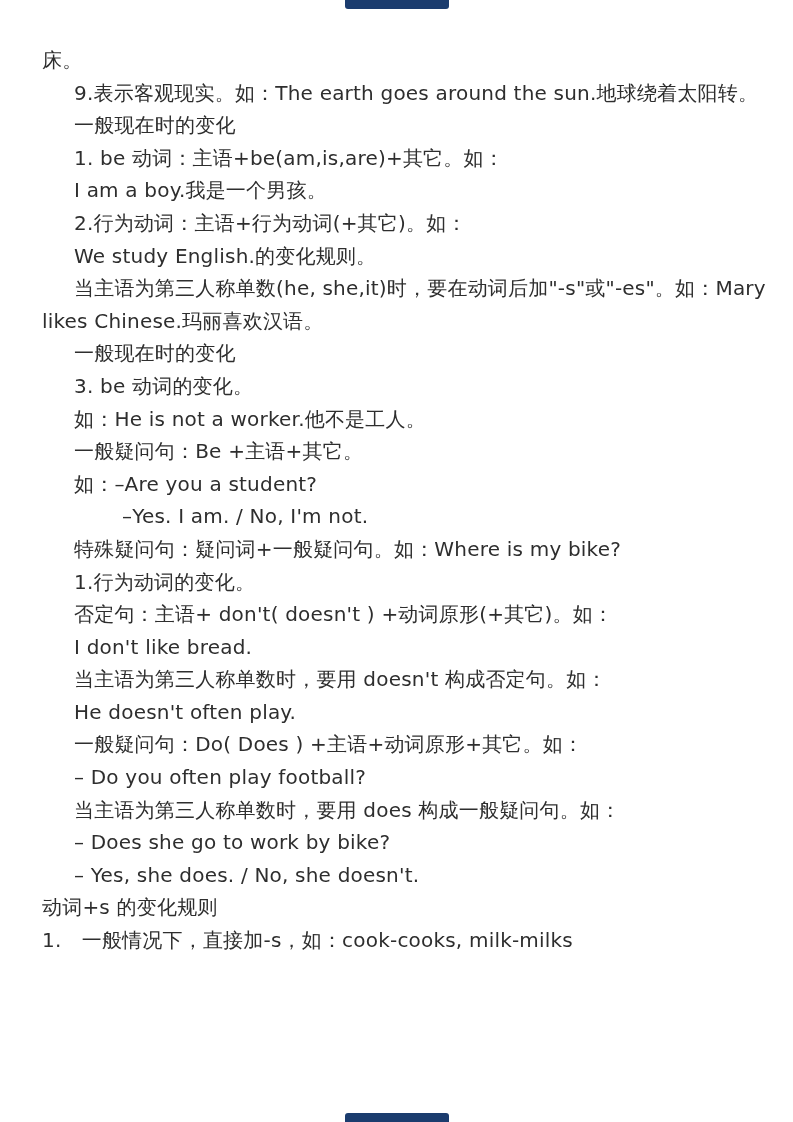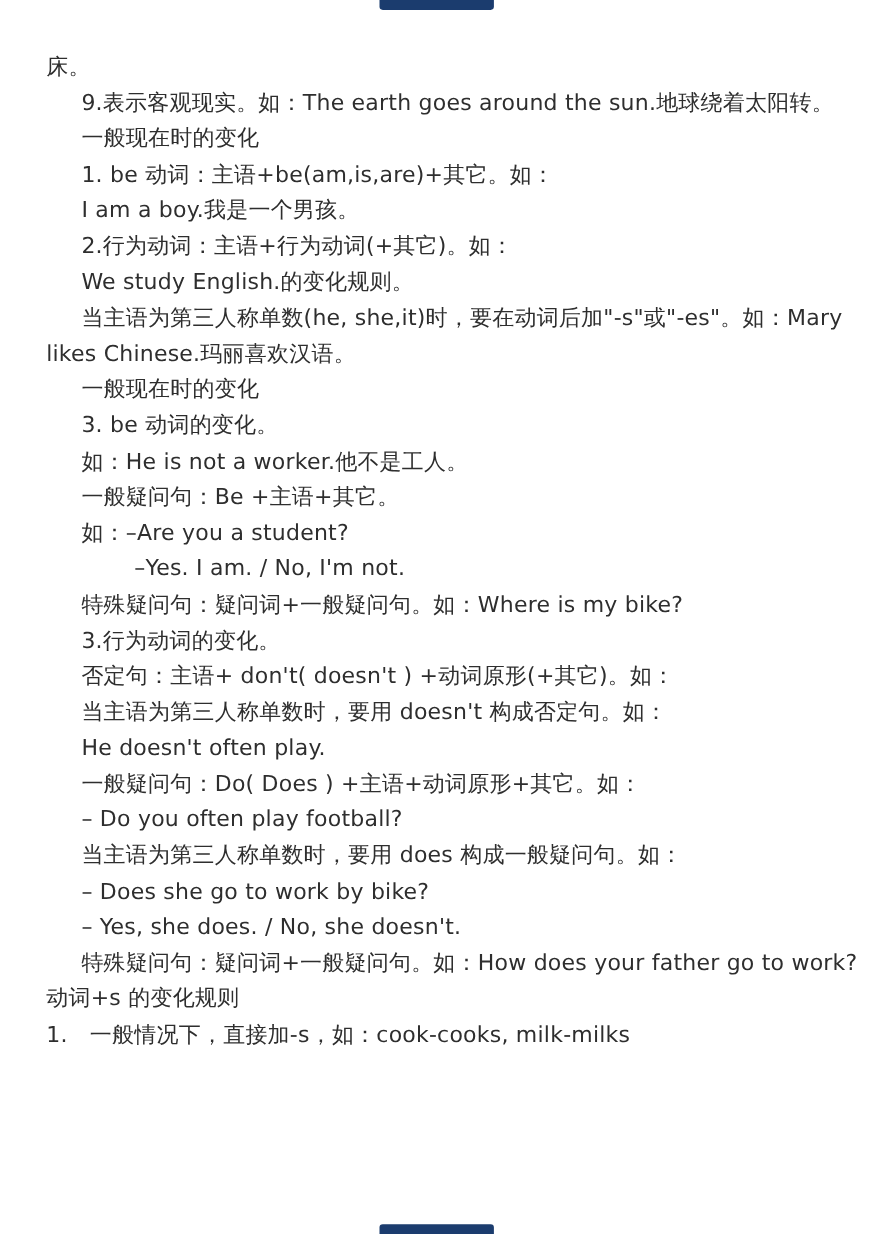--- a/index.html
+++ b/index.html
@@ -61,29 +61,29 @@
     <p class="line ind">We study English.的变化规则。</p>
     <p class="line ind">当主语为第三人称单数(he, she,it)时，要在动词后加"-s"或"-es"。如：Mary</p>
     <p class="line">likes Chinese.玛丽喜欢汉语。</p>
     <p class="line ind">一般现在时的变化</p>
     <p class="line ind">3. be 动词的变化。</p>
     <p class="line ind">如：He is not a worker.他不是工人。</p>
     <p class="line ind">一般疑问句：Be +主语+其它。</p>
     <p class="line ind">如：–Are you a student?</p>
     <p class="line ans">–Yes. I am. / No, I'm not.</p>
     <p class="line ind">特殊疑问句：疑问词+一般疑问句。如：Where is my bike?</p>
-    <p class="line ind">3.行为动词的变化。</p>
+    <p class="line ind">1.行为动词的变化。</p>
     <p class="line ind">否定句：主语+ don't( doesn't ) +动词原形(+其它)。如：</p>
+    <p class="line ind">I don't like bread.</p>
     <p class="line ind">当主语为第三人称单数时，要用 doesn't 构成否定句。如：</p>
     <p class="line ind">He doesn't often play.</p>
     <p class="line ind">一般疑问句：Do( Does ) +主语+动词原形+其它。如：</p>
     <p class="line ind">– Do you often play football?</p>
     <p class="line ind">当主语为第三人称单数时，要用 does 构成一般疑问句。如：</p>
     <p class="line ind">– Does she go to work by bike?</p>
     <p class="line ind">– Yes, she does. / No, she doesn't.</p>
-    <p class="line ind">特殊疑问句：疑问词+一般疑问句。如：How does your father go to work?</p>
     <p class="line">动词+s 的变化规则</p>
     <p class="line">1.　一般情况下，直接加-s，如：cook-cooks, milk-milks</p>
   </div>
 
   <div class="handle bottom"></div>
 
 </div>
 
 </body></html>

